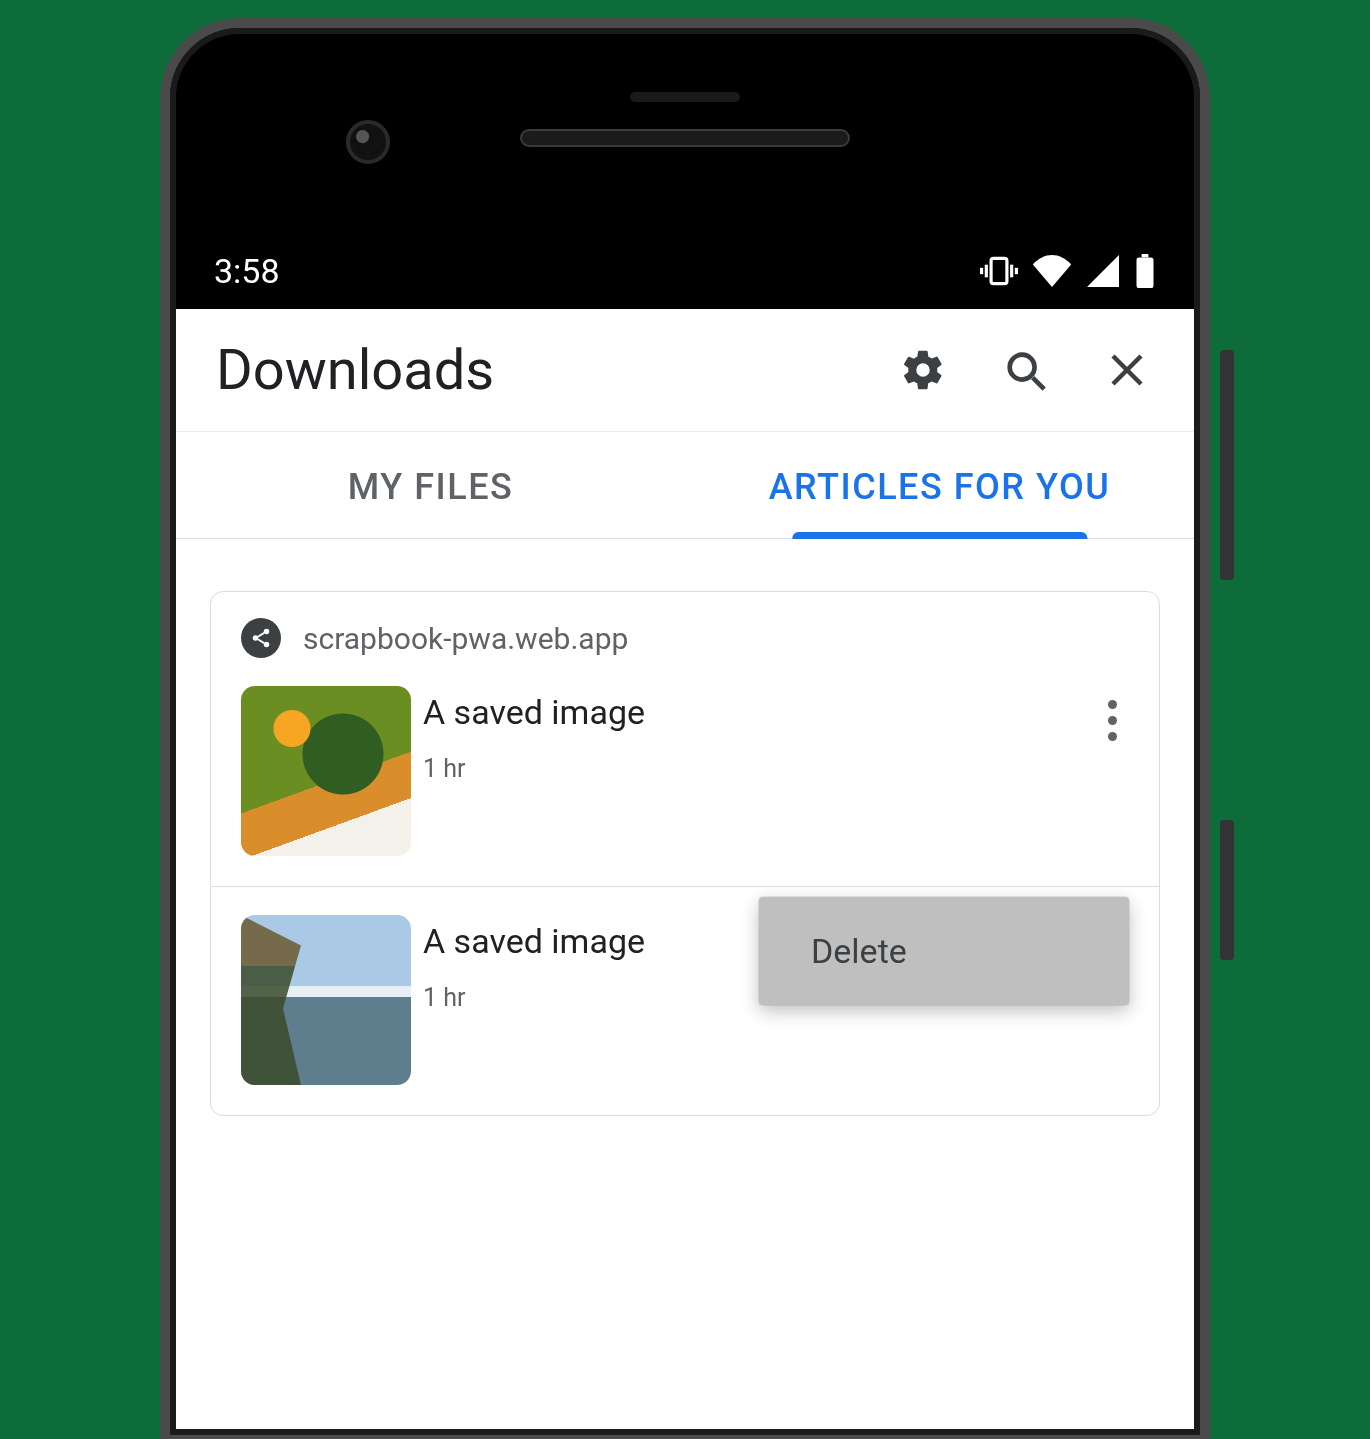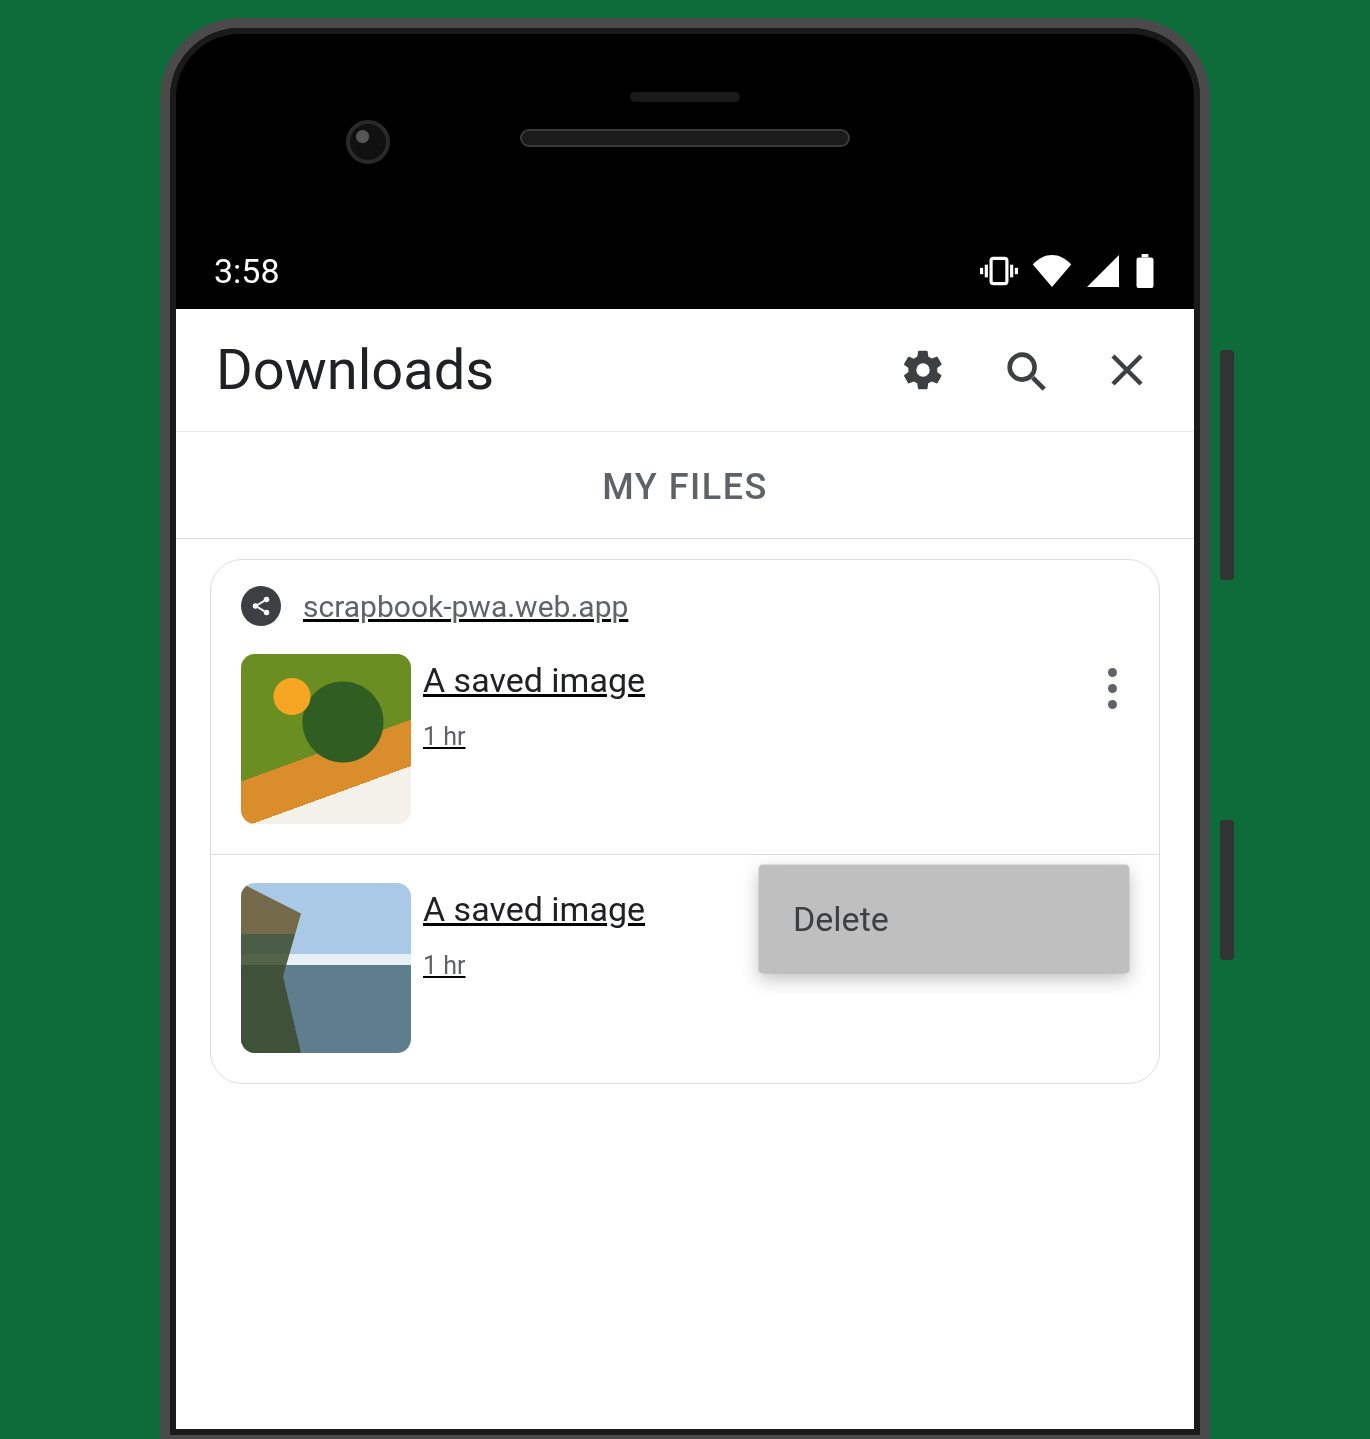--- a/index.html
+++ b/index.html
@@ -145,25 +145,24 @@
     content: "";
     position: absolute;
     bottom: -1px; left: 50%; transform: translateX(-50%);
     width: 58%; height: 7px;
     background: var(--blue);
     border-radius: 6px 6px 0 0;
   }
 
   
   .card {
-    margin: 20px 34px 0;
+    margin: 52px 34px 0;
     border: 1px solid var(--border);
-    border-radius: 32px;
+    border-radius: 13px;
     overflow: hidden;
-    text-decoration: underline;
   }
   .card-header {
     display: flex; align-items: center; gap: 22px;
     padding: 26px 30px 20px;
     color: var(--text-grey);
     font-size: 30px;
   }
   .share-badge {
     width: 40px; height: 40px; border-radius: 50%;
     background: #3c4043;
@@ -223,21 +222,21 @@
   .menu {
     position: absolute;
     right: 30px; top: 10px;
     width: 370px;
     background: #bfbfbf;
     box-shadow: 0 6px 18px rgba(0,0,0,.25), 0 0 0 1px rgba(0,0,0,.08);
     border-radius: 4px;
     z-index: 5;
   }
   .menu-item {
-    padding: 34px 34px;
+    padding: 34px 52px;
     font-size: 34px;
     color: #3c4043;
   }
 
   
   .crop {
     height: 1196px;
     overflow: hidden;
   }
 </style>
@@ -305,20 +304,23 @@
                 <line x1="4" y1="4" x2="20" y2="20"></line>
                 <line x1="20" y1="4" x2="4" y2="20"></line>
               </svg>
             </div>
           </div>
         </div>
 
         <div class="tabs">
           <div class="tab">
             <span>MY FILES</span>
+          </div>
+          <div class="tab active">
+            <span>ARTICLES FOR YOU</span>
           </div>
         </div>
 
         <div class="card">
           <div class="card-header">
             <div class="share-badge">
               <svg width="22" height="22" viewBox="0 0 24 24" fill="#fff">
                 <circle cx="18" cy="5" r="3"></circle>
                     <circle cx="6" cy="12" r="3"></circle>
                     <circle cx="18" cy="19" r="3"></circle>

